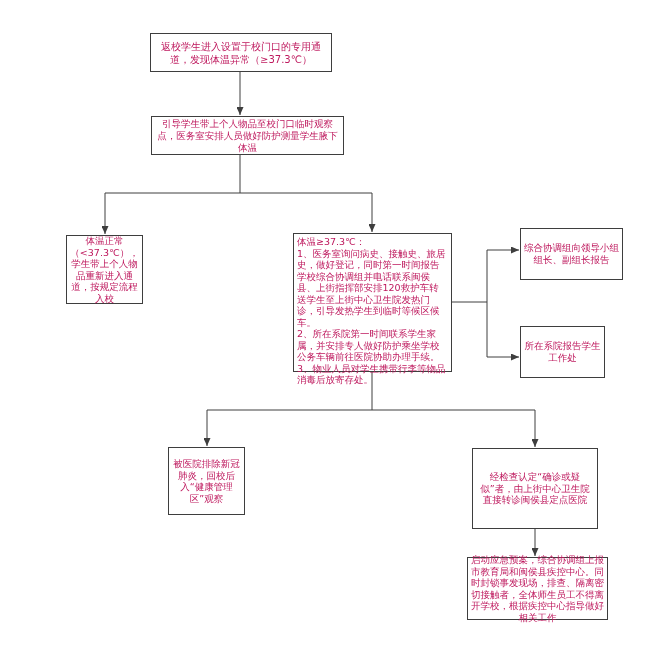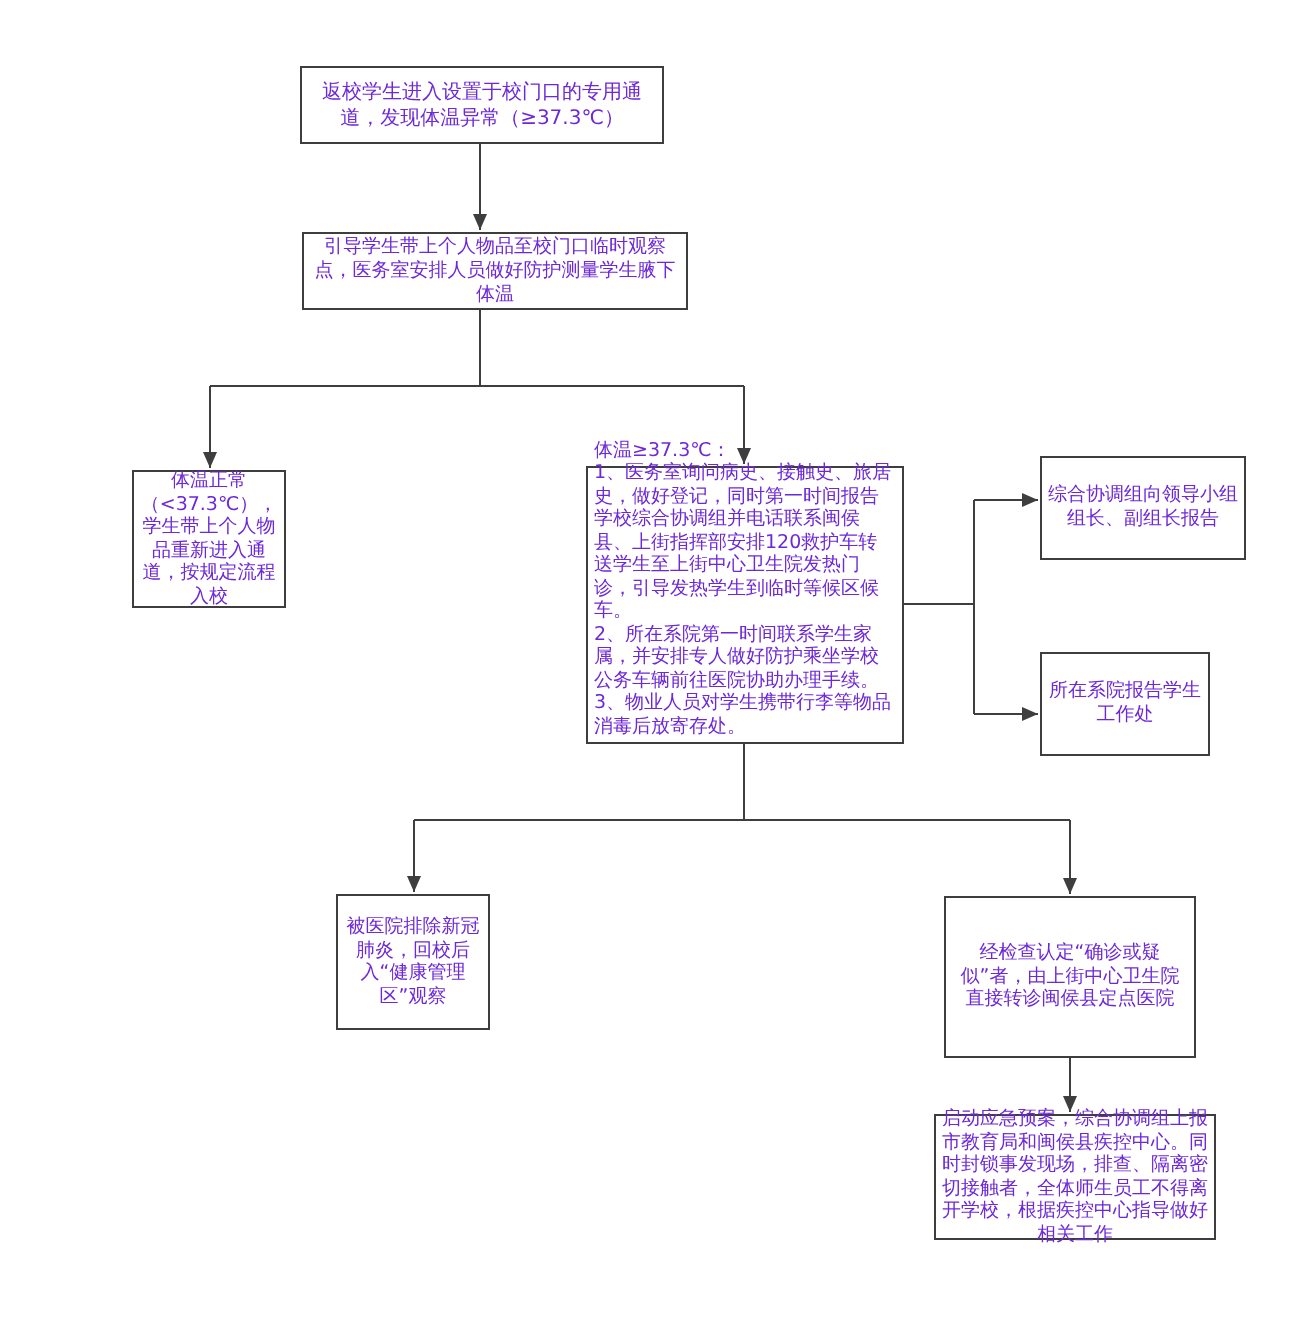--- a/index.html
+++ b/index.html
@@ -2,21 +2,21 @@
 <html><head>
 <meta charset="utf-8">
 <style>
   html, body { margin: 0; padding: 0; background: #ffffff; }
   .canvas {
     position: relative;
     width: 647px;
     height: 668px;
     background: #ffffff;
     font-family: "DejaVu Sans", "Liberation Sans", sans-serif;
-    color: #6d28d9;
+    color: #be185d;
     overflow: hidden;
   }
   .connectors {
     position: absolute;
     left: 0; top: 0;
     width: 647px; height: 668px;
     pointer-events: none;
   }
   .node {
     position: absolute;
@@ -30,21 +30,21 @@
     font-size: 9.5px;
     line-height: 11.5px;
     padding: 2px 3px;
   }
   .node .txt { white-space: pre-line; }
   
   #node-entry   { left: 150px; top: 33px;  width: 182px; height: 39px; font-size: 10px; line-height: 13px; }
   #node-observe { left: 151px; top: 116px; width: 193px; height: 39px; line-height: 12px; justify-content: flex-end; }
   #node-normal  { left: 66px;  top: 235px; width: 77px;  height: 69px; }
   #node-fever   { left: 293px; top: 233px; width: 159px; height: 139px;
-                  align-items: flex-end; justify-content: flex-start; text-align: left; }
+                  align-items: flex-start; justify-content: flex-start; text-align: left; }
   #node-report-leaders { left: 520px; top: 228px; width: 103px; height: 52px; line-height: 12px; }
   #node-report-student { left: 520px; top: 326px; width: 85px; height: 52px; line-height: 12px; }
   #node-excluded { left: 168px; top: 447px; width: 77px;  height: 68px; }
   #node-confirmed { left: 472px; top: 448px; width: 126px; height: 81px; }
   #node-emergency { left: 467px; top: 557px; width: 141px; height: 63px; }
 </style>
 </head>
 <body>
 
 <div class="canvas">

